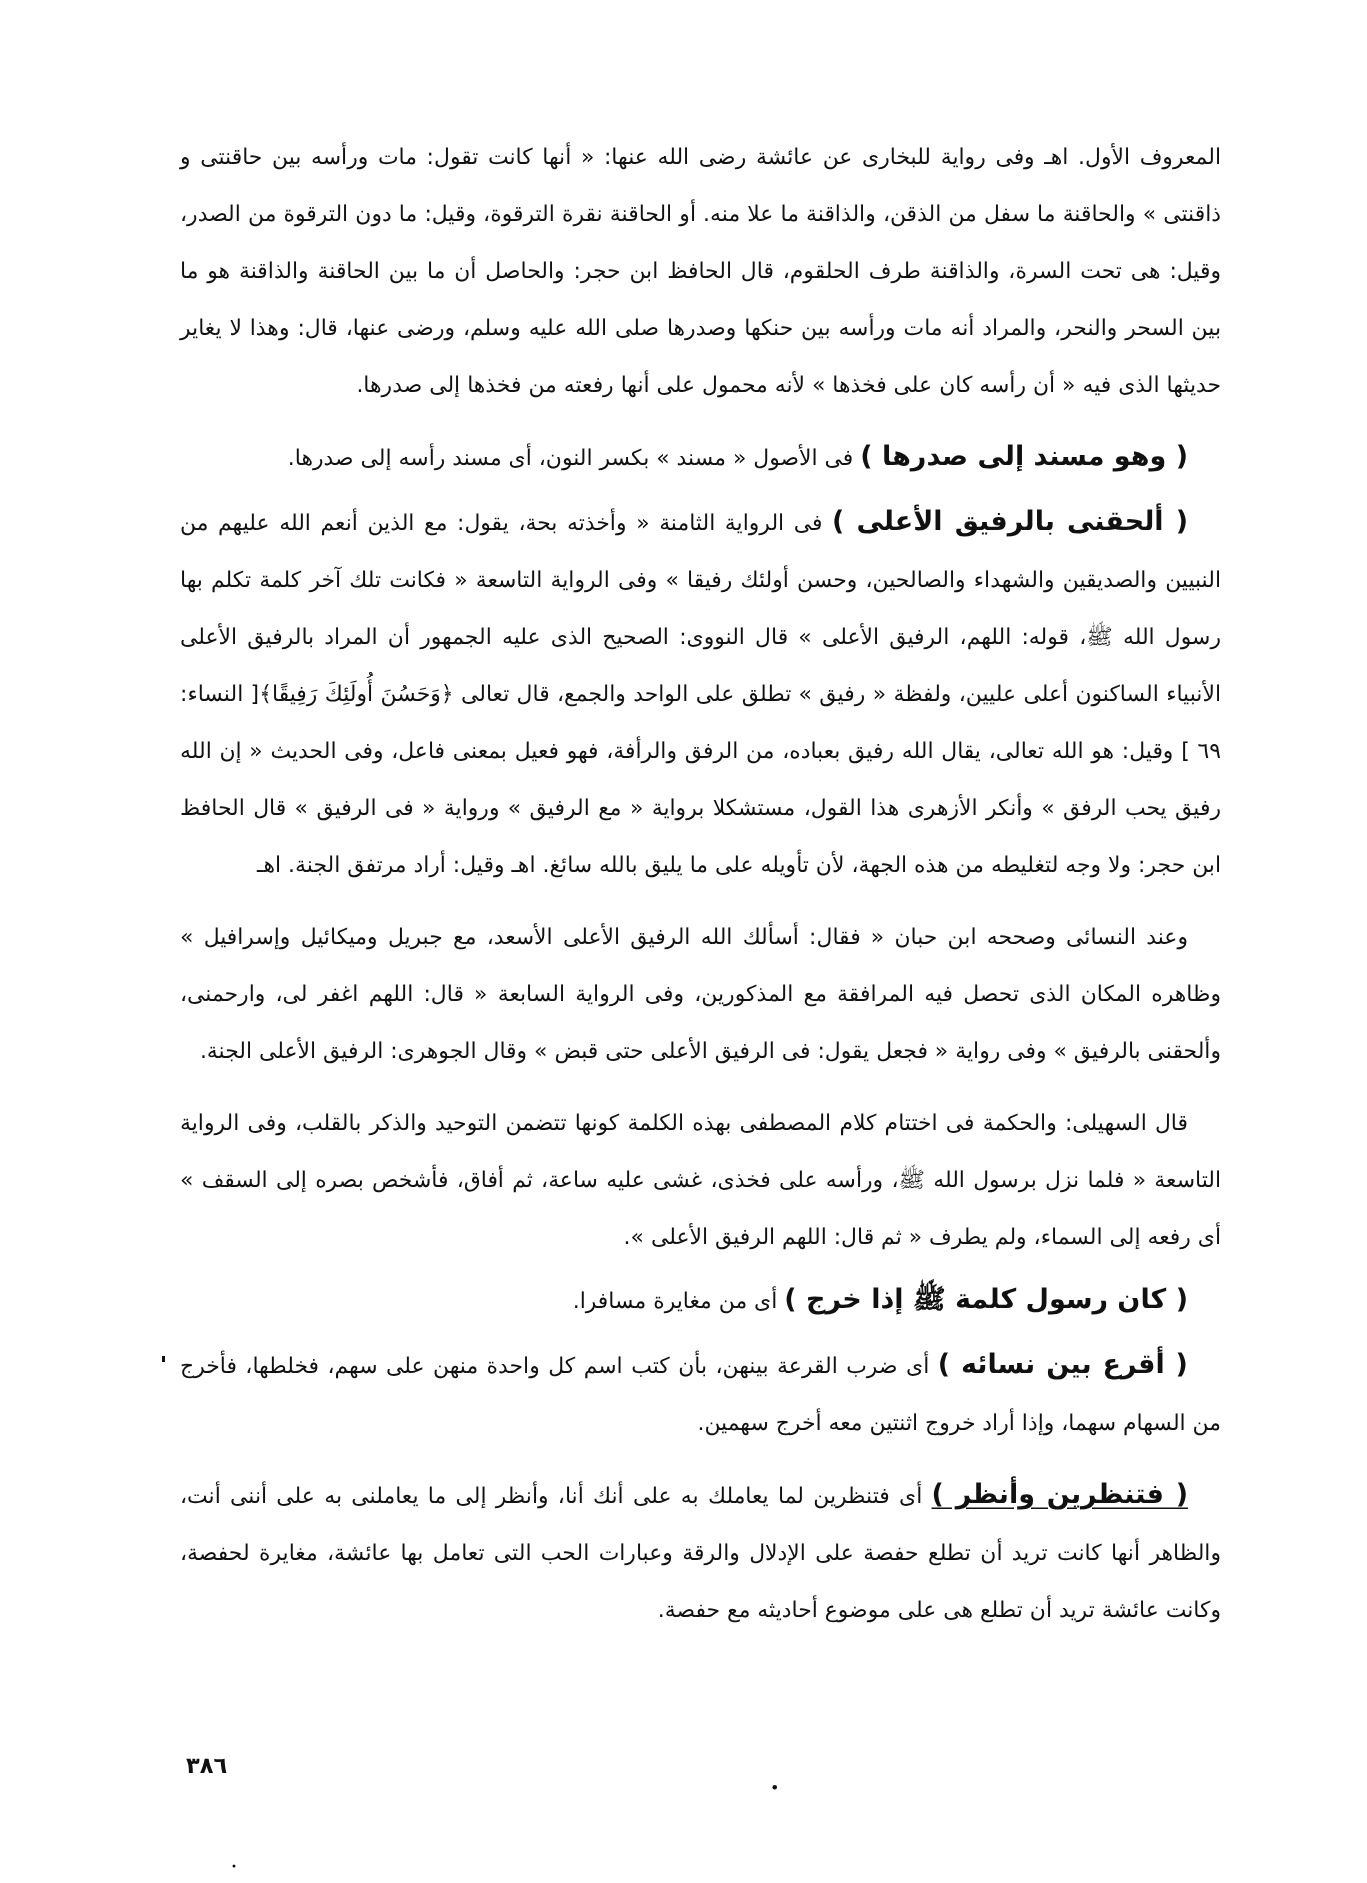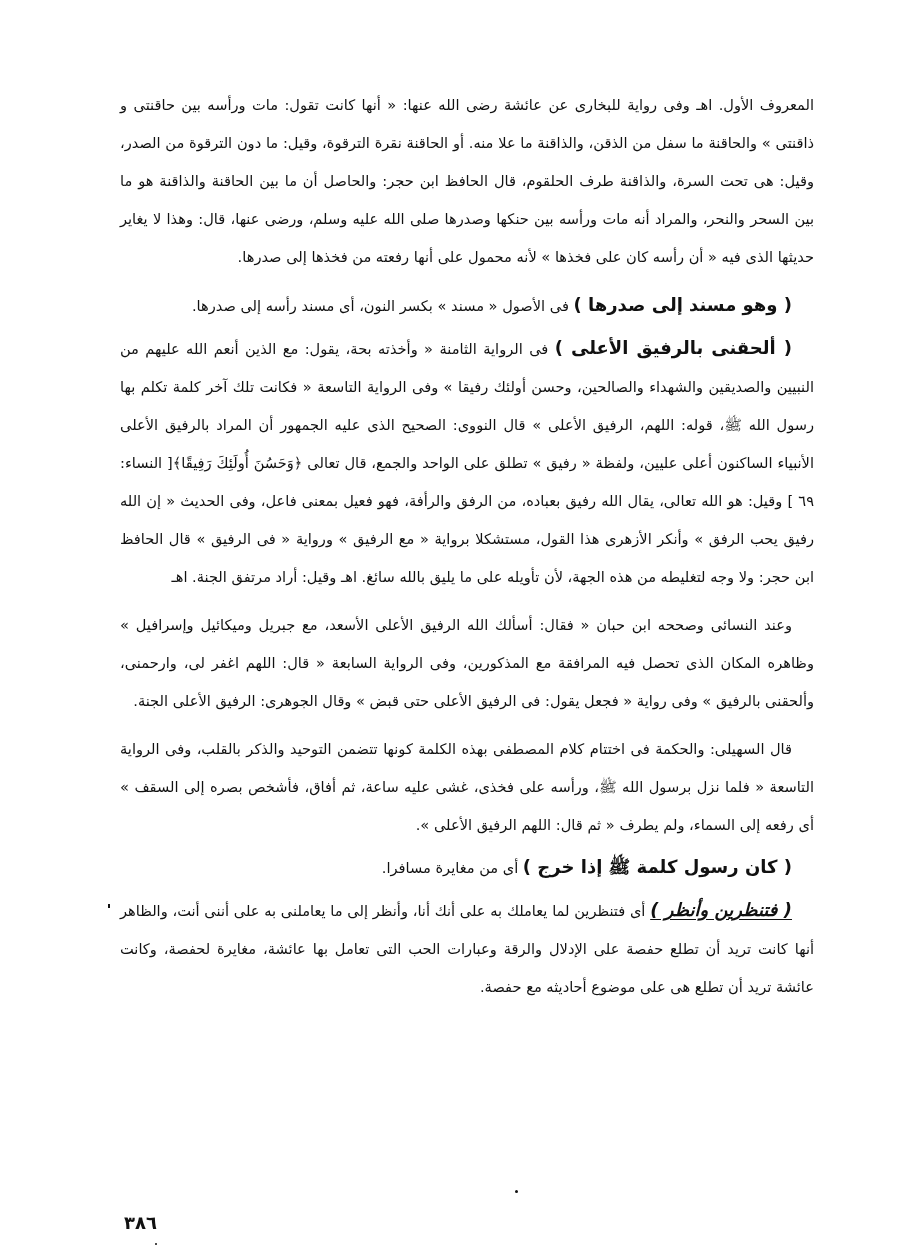--- a/index.html
+++ b/index.html
@@ -9,25 +9,25 @@
   }
   .page-text {
     position: absolute; left: 120px; top: 86px; width: 694px;
     direction: rtl; text-align: justify; text-align-last: right;
     font-size: 14.6px; line-height: 38px;
   }
   .para { margin: 0 0 10px 0; }
   .para.indent { text-indent: 22px; }
   .para.tight { margin-bottom: 4px; }
   .lemma { font-weight: bold; font-size: 18px; }
-  .lemma.ul { text-decoration: underline; text-underline-offset: 3px; font-style: italic; }
+  .lemma.ul { text-decoration: underline; text-underline-offset: 3px; }
   .quran { font-weight: normal; font-family: "DejaVu Serif", serif; }
   .page-number {
-    position: absolute; left: 124px; top: 1212px; direction: rtl;
-    font-size: 18px; font-weight: bold; letter-spacing: 1px;
+    position: absolute; left: 124px; top: 1168px; direction: rtl;
+    font-size: 15px; font-weight: bold; letter-spacing: 1px;
   }
   .dot { position: absolute; width: 3px; height: 3px; background: #111; border-radius: 50%; }
   .dot.center { left: 515px; top: 1190px; }
   .dot.left { left: 108px; top: 904px; width: 2px; height: 4px; border-radius: 0; }
   .dot.bottom { left: 155px; top: 1243px; width: 2px; height: 2px; }
 </style>
 </head>
 <body>
 
 <div class="page-text">
@@ -50,20 +50,23 @@
   </p>
 
   <p class="para indent tight">
     <span>قال السهيلى: والحكمة فى اختتام كلام المصطفى بهذه الكلمة كونها تتضمن التوحيد والذكر بالقلب، وفى الرواية التاسعة « فلما نزل برسول الله ﷺ، ورأسه على فخذى، غشى عليه ساعة، ثم أفاق، فأشخص بصره إلى السقف » أى رفعه إلى السماء، ولم يطرف « ثم قال: اللهم الرفيق الأعلى ».</span>
   </p>
 
   <p class="para indent tight">
     <span class="lemma">( كان رسول كلمة ﷺ إذا خرج )</span><span> أى من مغايرة مسافرا.</span>
   </p>
 
+  <p class="para indent">
+    <span class="lemma">( أقرع بين نسائه )</span><span> أى ضرب القرعة بينهن، بأن كتب اسم كل واحدة منهن على سهم، فخلطها، فأخرج من السهام سهما، وإذا أراد خروج اثنتين معه أخرج سهمين.</span>
+  </p>
 
   <p class="para indent">
     <span class="lemma ul">( فتنظرين وأنظر )</span><span> أى فتنظرين لما يعاملك به على أنك أنا، وأنظر إلى ما يعاملنى به على أننى أنت، والظاهر أنها كانت تريد أن تطلع حفصة على الإدلال والرقة وعبارات الحب التى تعامل بها عائشة، مغايرة لحفصة، وكانت عائشة تريد أن تطلع هى على موضوع أحاديثه مع حفصة.</span>
   </p>
 
 </div>
 
 <div class="page-number">٣٨٦</div>
 <div class="dot center"></div>
 <div class="dot left"></div>

